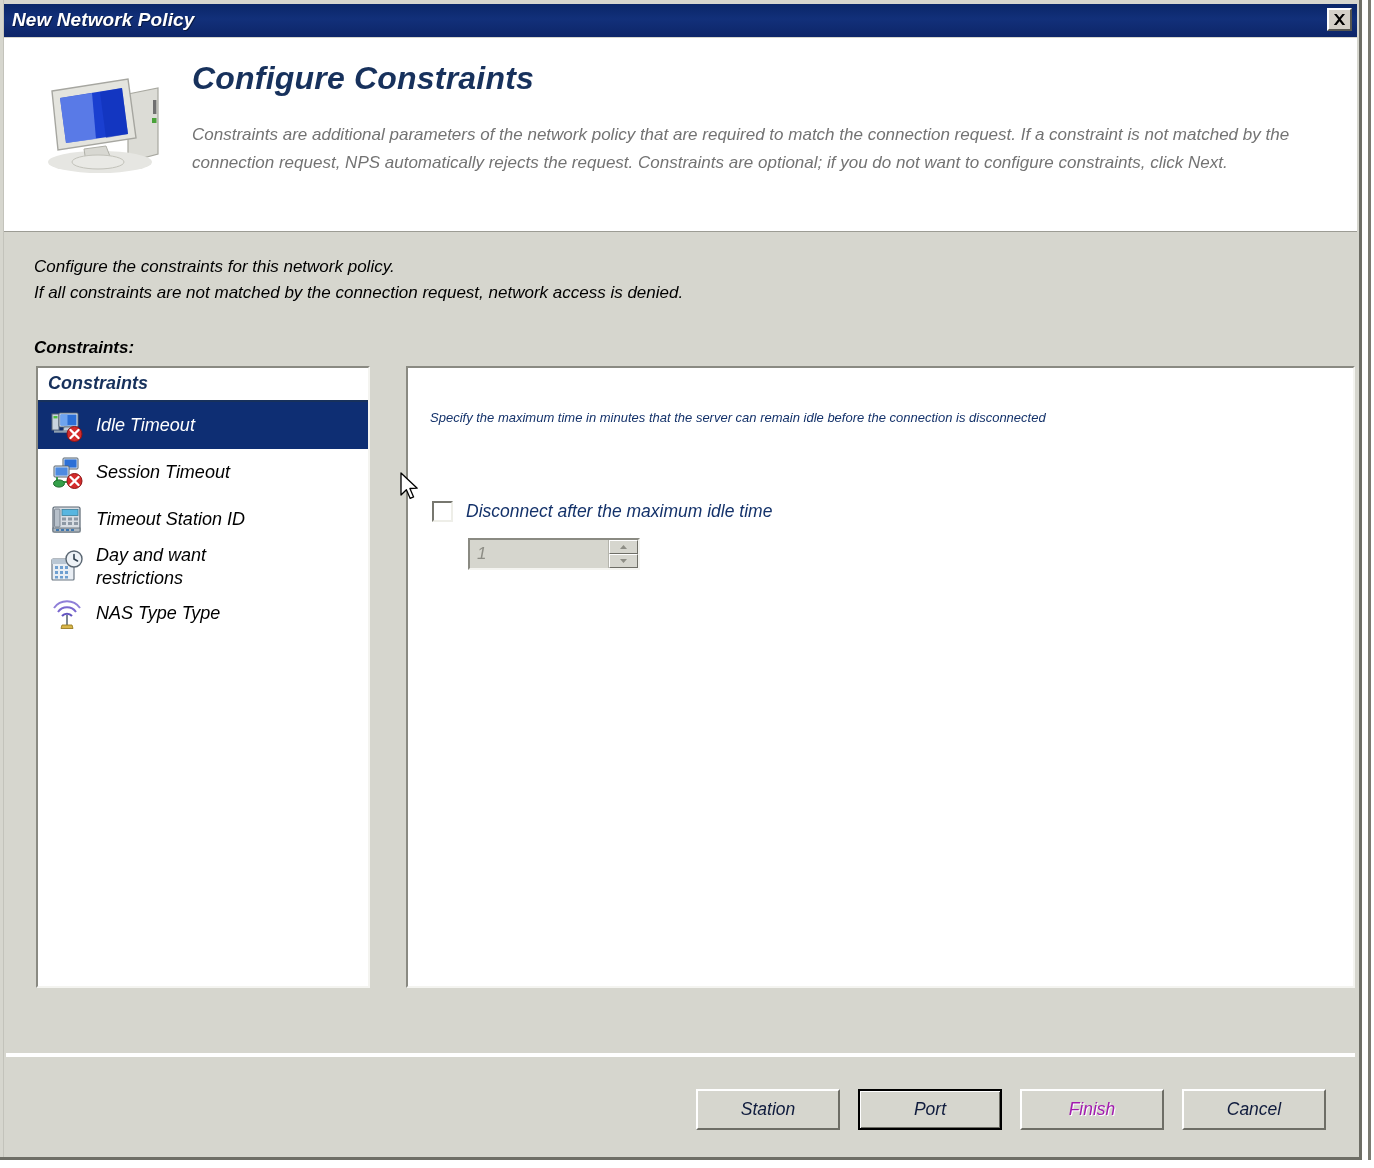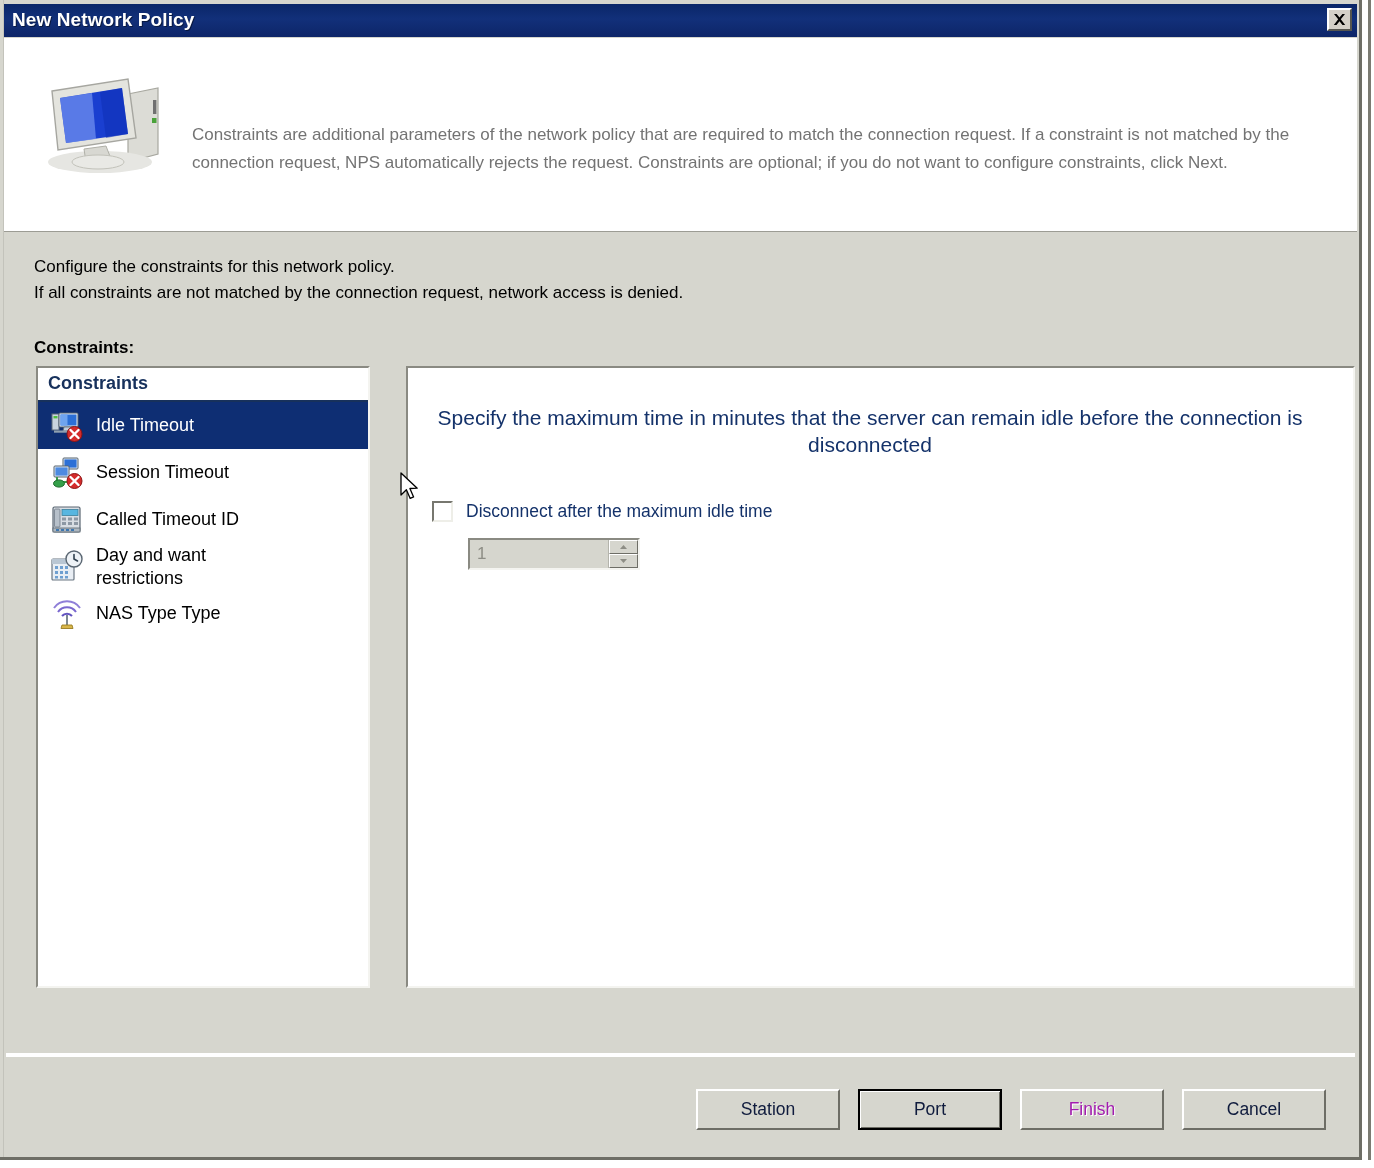--- a/index.html
+++ b/index.html
@@ -21,20 +21,21 @@
   
   #window {
     position: absolute;
     left: 0; top: 0;
     width: 1362px;
     height: 1160px;
     background: #d6d6ce;
     border-right: 3px solid #6e6e66;
     border-bottom: 3px solid #6e6e66;
     box-sizing: border-box;
+    font-style: italic;
   }
   #window-inner-left {
     position: absolute;
     left: 0; top: 0; bottom: 0;
     width: 3px;
     background: #d6d6ce;
     border-right: 1px solid #c3c3bb;
   }
 
   
@@ -203,24 +204,23 @@
     border-left: 2px solid #8a8a82;
     border-right: 2px solid #f4f4f0;
     border-bottom: 2px solid #f4f4f0;
     box-sizing: border-box;
   }
   #detail-desc {
     position: absolute;
     left: 22px;
     top: 36px;
     width: 880px;
-    font-size: 21px;
+    font-size: 13px;
     color: #14326a;
     line-height: 27px;
-    text-align: center;
   }
   #checkbox-row {
     position: absolute;
     left: 24px;
     top: 110px;
     display: flex;
     align-items: center;
     margin-top: 23px;
   }
   #chk-box {
@@ -386,20 +386,21 @@
           <path d="M20 33 L96 21 L104 80 L26 92 Z" fill="#e4e4de" stroke="#a6a6a0" stroke-width="1.4"></path>
 
           <path d="M28 40 L90 30 L96 76 L34 85 Z" fill="#1a3fd0"></path>
           <path d="M28 40 L60 35 L64 81 L34 85 Z" fill="#6f8fef" opacity="0.75"></path>
           <path d="M68 34 L90 30 L96 76 L74 80 Z" fill="#0e2fb4" opacity="0.55"></path>
 
           <path d="M52 91 L74 88 L79 101 L54 104 Z" fill="#d8d8d2" stroke="#b0b0a8" stroke-width="1"></path>
           <ellipse cx="66" cy="104" rx="26" ry="7" fill="#e9e9e5" stroke="#c2c2ba" stroke-width="1"></ellipse>
         </svg>
       </div>
+      <div id="header-title">Configure Constraints</div>
       <div id="header-desc">Constraints are additional parameters of the network policy that are required to match the connection request. If a constraint is not matched by the connection request, NPS automatically rejects the request. Constraints are optional; if you do not want to configure constraints, click Next.</div>
     </div>
 
     <div id="body-area">
       <div id="intro-line1">Configure the constraints for this network policy.</div>
       <div id="intro-line2">If all constraints are not matched by the connection request, network access is denied.</div>
       <div id="constraints-label">Constraints:</div>
 
       <div id="listbox">
         <div id="listbox-header">Constraints</div>
@@ -453,21 +454,21 @@
               </g>
               <rect x="3" y="25" width="27" height="4" fill="#aeb7c0" stroke="#5a6672" stroke-width="0.8"></rect>
               <g fill="#3f77b0">
                 <rect x="6" y="26" width="3" height="2"></rect>
                   <rect x="11" y="26" width="3" height="2"></rect>
                 <rect x="16" y="26" width="3" height="2"></rect>
                   <rect x="21" y="26" width="3" height="2"></rect>
               </g>
             </svg>
           </span>
-          <span class="li-label">Called Timeout ID</span>
+          <span class="li-label">Timeout Station ID</span>
         </div>
 
         <div class="list-item">
           <span class="li-icon">
             <svg width="34" height="34" viewBox="0 0 34 34">
               <rect x="2" y="9" width="22" height="21" rx="1" fill="#e9eef4" stroke="#6a7682" stroke-width="1.2"></rect>
               <rect x="2" y="9" width="22" height="5" fill="#b9c6d3"></rect>
               <g fill="#6f9fd0">
                 <rect x="5" y="16" width="3" height="3"></rect>
                   <rect x="10" y="16" width="3" height="3"></rect>

